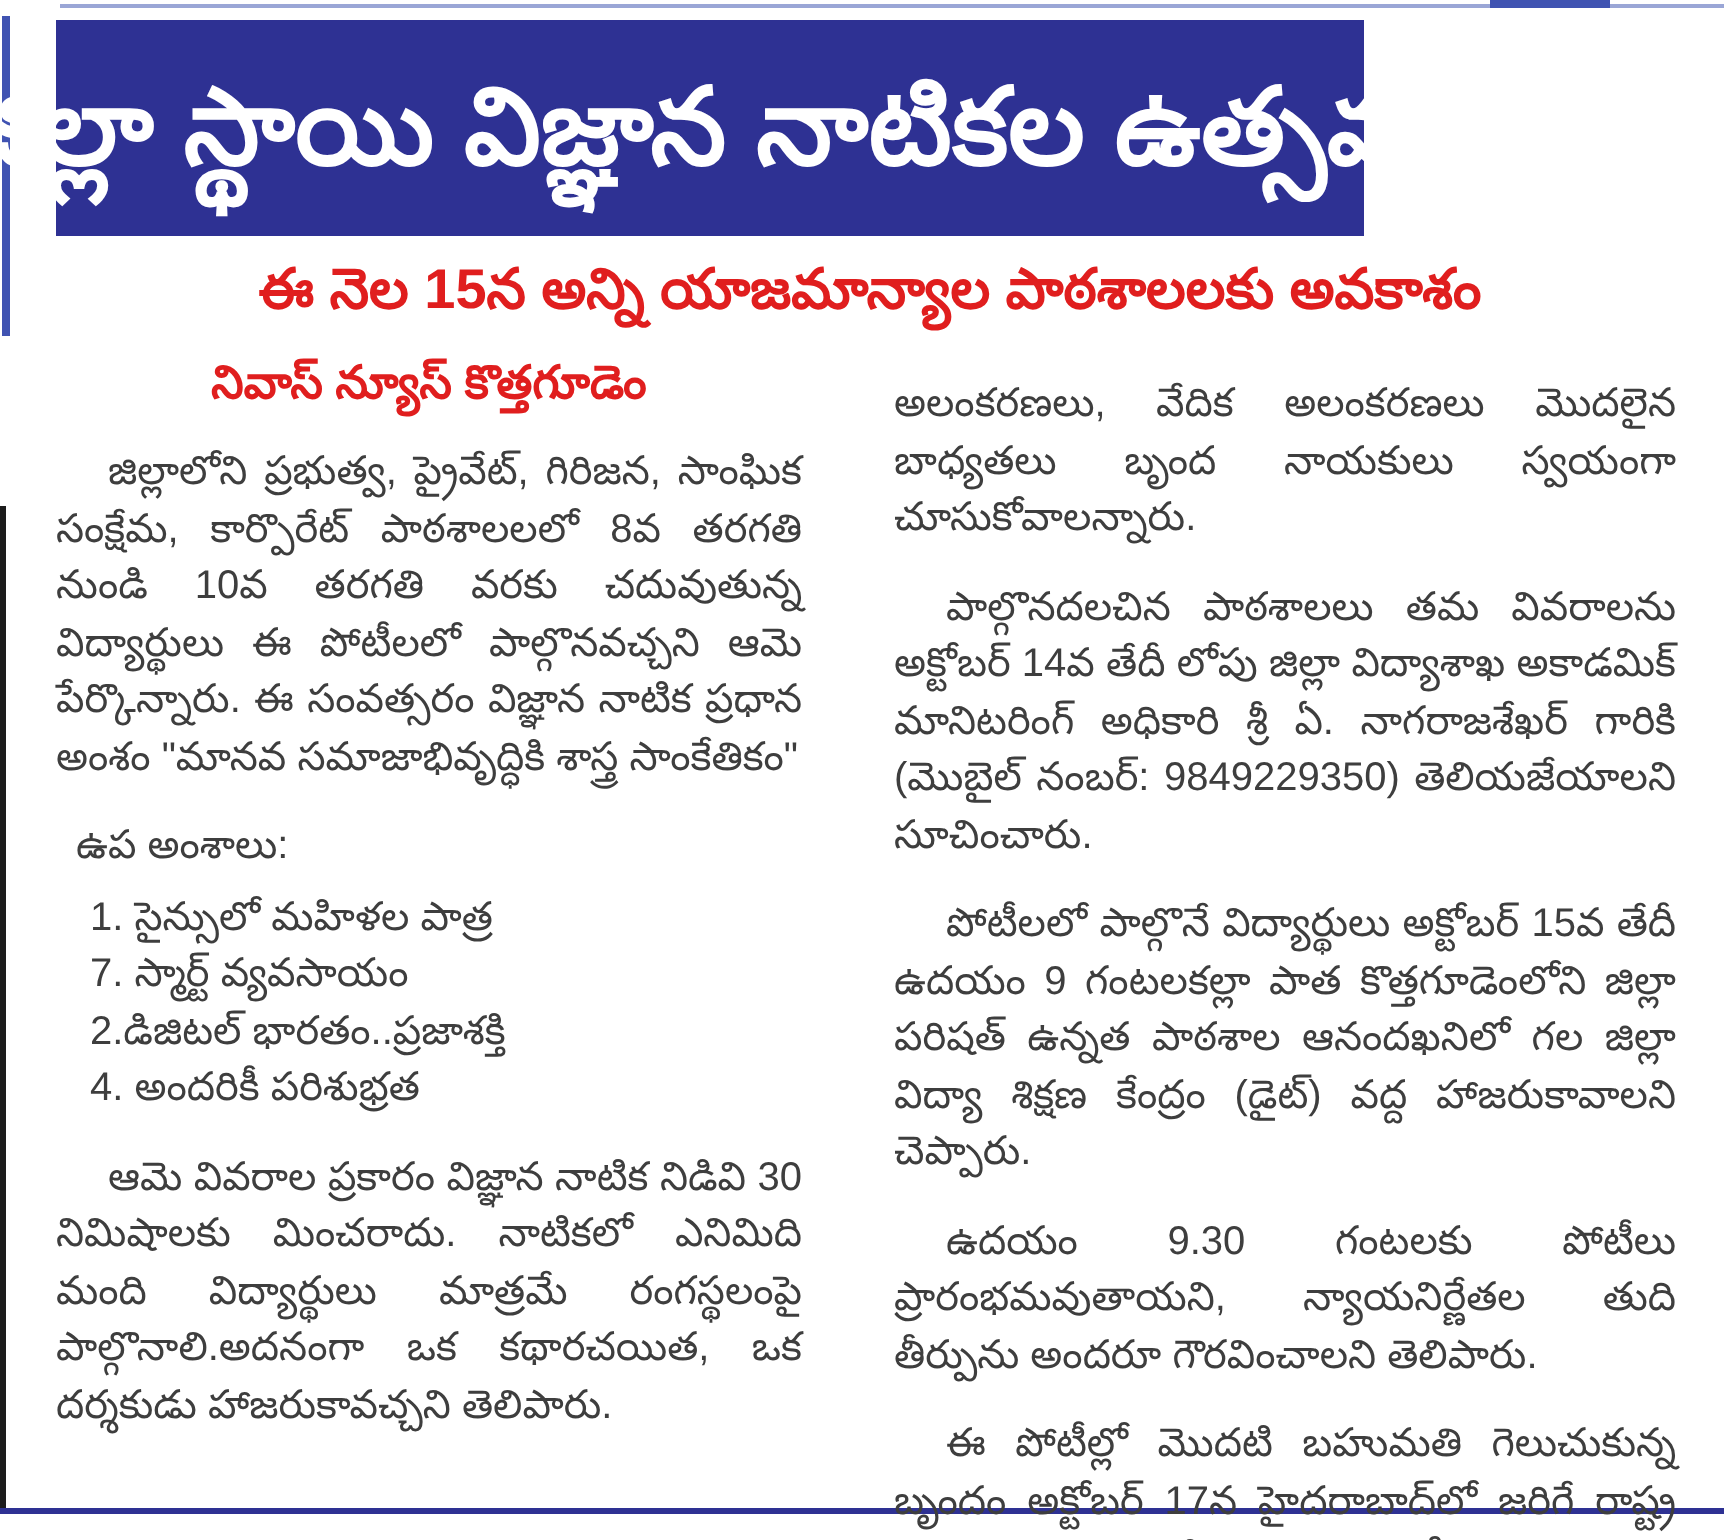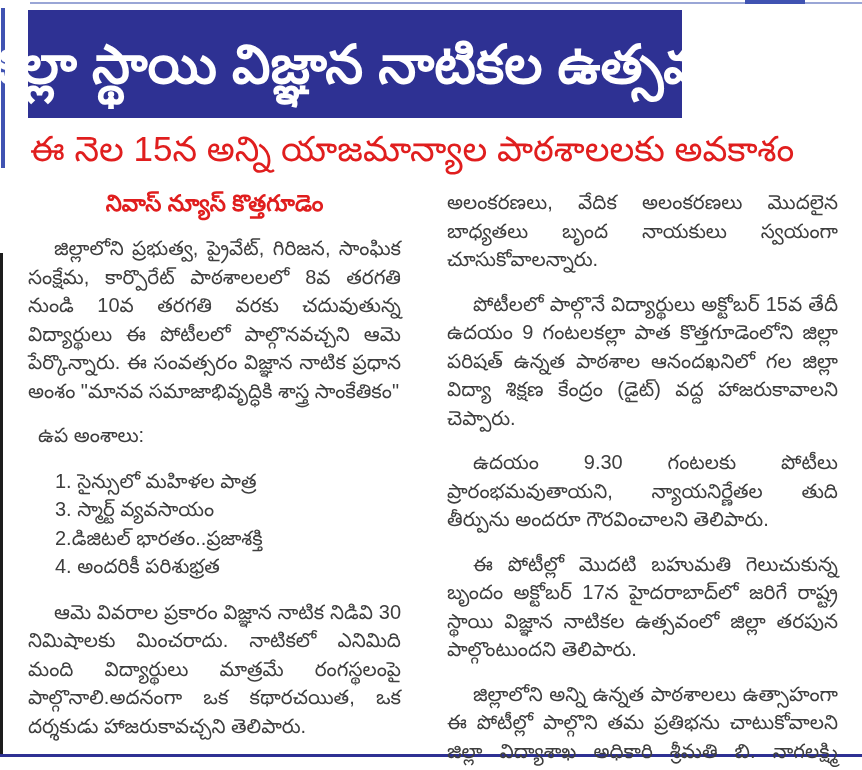--- a/index.html
+++ b/index.html
@@ -29,43 +29,44 @@
     background:var(--banner-bg);
     display:flex;align-items:center;justify-content:center;
   }
   .banner h1{
     margin:0;color:var(--banner-text);
     font-size:54px;font-weight:bold;line-height:1;
     white-space:nowrap;
   }
   .subheadline{
     position:absolute;left:30px;top:128px;width:810px;
+    text-align:center;
     color:var(--accent-red);
-    font-size:35px;font-weight:normal;line-height:1.2;
+    font-size:28px;font-weight:bold;line-height:1.2;
   }
   .content{
     position:absolute;left:12px;top:172px;width:842px;
     display:flex;gap:14px;
   }
   .col{
     color:var(--body-text);
     font-size:20px;line-height:28.5px;
     text-align:justify;
   }
   .col-left{width:405px;}
   .col-right{width:423px;}
   .byline{
     color:var(--accent-red);
     font-size:23px;font-weight:bold;
     text-align:center;
-    margin:16px 0 5px 0;line-height:30px;
+    margin:4px 0 5px 0;line-height:30px;
   }
   .col p{margin:16px;text-indent:26px;}
   .col p.no-indent{text-indent:0;}
-  .sub-topics{list-style:none;margin:17px;padding:0 0 0 26px;}
+  .sub-topics{list-style:none;margin:7px;padding:0 0 0 26px;}
   .sub-topics li{line-height:28.5px;}
   .list-heading{text-indent:26px;}
 </style>
 </head>
 <body>
 
 <div class="page">
 
   <div class="top-rule"></div>
   <div class="top-rule-dark"></div>
@@ -80,30 +81,31 @@
   <div class="subheadline">ఈ నెల 15న అన్ని యాజమాన్యాల పాఠశాలలకు అవకాశం</div>
 
   <div class="content">
 
     <div class="col col-left">
       <div class="byline">నివాస్ న్యూస్ కొత్తగూడెం</div>
       <p>జిల్లాలోని ప్రభుత్వ, ప్రైవేట్, గిరిజన, సాంఘిక సంక్షేమ, కార్పొరేట్ పాఠశాలలలో 8వ తరగతి నుండి 10వ తరగతి వరకు చదువుతున్న విద్యార్థులు ఈ పోటీలలో పాల్గొనవచ్చని ఆమె పేర్కొన్నారు. ఈ సంవత్సరం విజ్ఞాన నాటిక ప్రధాన అంశం "మానవ సమాజాభివృద్ధికి శాస్త్ర సాంకేతికం"</p>
       <div class="list-heading">ఉప అంశాలు:</div>
       <ul class="sub-topics">
         <li>1. సైన్సులో మహిళల పాత్ర</li>
-        <li>3. స్మార్ట్ వ్యవసాయం</li>
+        <li>7. స్మార్ట్ వ్యవసాయం</li>
         <li>2.డిజిటల్ భారతం..ప్రజాశక్తి</li>
         <li>4. అందరికీ పరిశుభ్రత</li>
       </ul>
       <p>ఆమె వివరాల ప్రకారం విజ్ఞాన నాటిక నిడివి 30 నిమిషాలకు మించరాదు. నాటికలో ఎనిమిది మంది విద్యార్థులు మాత్రమే రంగస్థలంపై పాల్గొనాలి.అదనంగా ఒక కథారచయిత, ఒక దర్శకుడు హాజరుకావచ్చని తెలిపారు.</p>
 
     </div>
 
     <div class="col col-right">
       <p class="no-indent">అలంకరణలు, వేదిక అలంకరణలు మొదలైన బాధ్యతలు బృంద నాయకులు స్వయంగా చూసుకోవాలన్నారు.</p>
+      <p>పాల్గొనదలచిన పాఠశాలలు తమ వివరాలను అక్టోబర్ 14వ తేదీ లోపు జిల్లా విద్యాశాఖ అకాడమిక్ మానిటరింగ్ అధికారి శ్రీ ఏ. నాగరాజశేఖర్ గారికి (మొబైల్ నంబర్: 9849229350) తెలియజేయాలని సూచించారు.</p>
       <p>పోటీలలో పాల్గొనే విద్యార్థులు అక్టోబర్ 15వ తేదీ ఉదయం 9 గంటలకల్లా పాత కొత్తగూడెంలోని జిల్లా పరిషత్ ఉన్నత పాఠశాల ఆనందఖనిలో గల జిల్లా విద్యా శిక్షణ కేంద్రం (డైట్) వద్ద హాజరుకావాలని చెప్పారు.</p>
       <p>ఉదయం 9.30 గంటలకు పోటీలు ప్రారంభమవుతాయని, న్యాయనిర్ణేతల తుది తీర్పును అందరూ గౌరవించాలని తెలిపారు.</p>
       <p>ఈ పోటీల్లో మొదటి బహుమతి గెలుచుకున్న బృందం అక్టోబర్ 17న హైదరాబాద్‌లో జరిగే రాష్ట్ర స్థాయి విజ్ఞాన నాటికల ఉత్సవంలో జిల్లా తరపున పాల్గొంటుందని తెలిపారు.</p>
       <p>జిల్లాలోని అన్ని ఉన్నత పాఠశాలలు ఉత్సాహంగా ఈ పోటీల్లో పాల్గొని తమ ప్రతిభను చాటుకోవాలని జిల్లా విద్యాశాఖ అధికారి శ్రీమతి బి. నాగలక్ష్మి పిలుపునిచ్చారు.</p>
     </div>
 
   </div>
 </div>
 
 </body></html>

